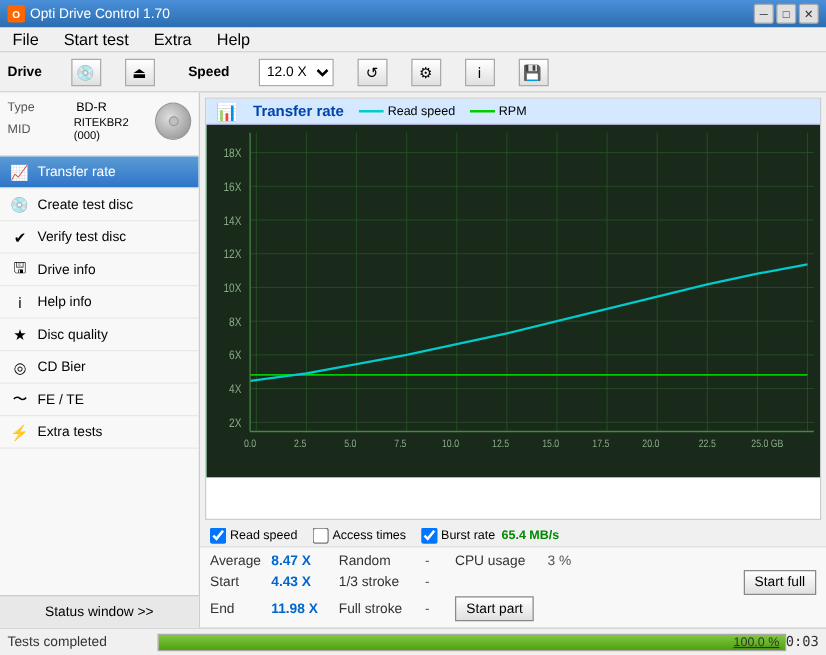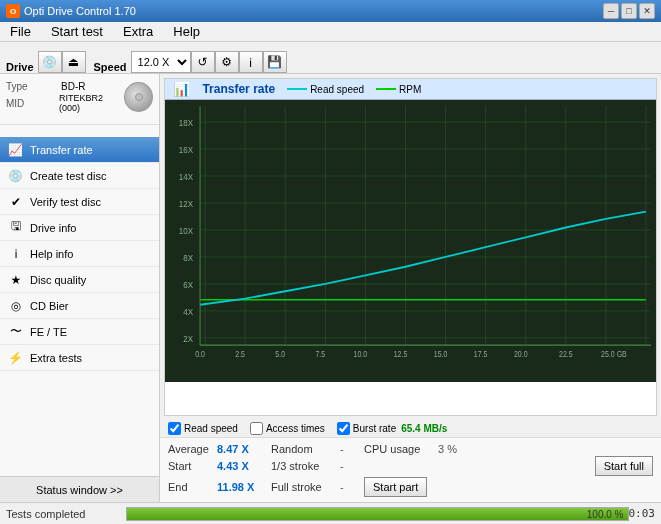--- a/index.html
+++ b/index.html
@@ -10,32 +10,32 @@
     .title-bar-left { display: flex; align-items: center; gap: 4px; }
     .title-bar-icon { width: 14px; height: 14px; background: #ff6600; border-radius: 2px; display: flex; align-items: center; justify-content: center; font-size: 8px; color: white; font-weight: bold; }
     .title-bar-controls { display: flex; gap: 2px; }
     .title-bar-btn { width: 16px; height: 16px; background: #e0e0e0; border: 1px solid #aaa; border-radius: 2px; cursor: pointer; display: flex; align-items: center; justify-content: center; font-size: 9px; color: #333; }
 
     
     .menu-bar { background: #f0f0f0; height: 20px; display: flex; align-items: center; padding: 0 4px; border-bottom: 1px solid #ccc; gap: 8px; }
     .menu-item { padding: 2px 6px; cursor: pointer; font-size: 13px; }
 
     
-    .drive-toolbar { background: #f0f0f0; height: 32px; display: flex; align-items: flex-end; padding: 0 6px; border-bottom: 1px solid #ccc; gap: 0; }
+    .drive-toolbar { background: #f0f0f0; height: 32px; display: flex; align-items: center; padding: 0 6px; border-bottom: 1px solid #ccc; gap: 19px; }
     .drive-label { font-size: 11px; font-weight: bold; margin-right: 4px; }
     .drive-select { height: 22px; min-width: 220px; border: 1px solid #aaa; background: white; font-size: 11px; padding: 0 4px; }
     .toolbar-btn { width: 24px; height: 22px; border: 1px solid #aaa; background: linear-gradient(to bottom, #fff, #e0e0e0); cursor: pointer; display: flex; align-items: center; justify-content: center; font-size: 12px; }
     .speed-label { font-size: 11px; font-weight: bold; margin-left: 8px; margin-right: 4px; }
     .speed-select { height: 22px; width: 60px; border: 1px solid #aaa; background: white; font-size: 11px; padding: 0 2px; }
 
     
     .main { display: flex; height: calc(524px - 22px - 20px - 32px - 22px); }
 
     
-    .sidebar { width: 160px; background: #f8f8f8; border-right: 1px solid #ccc; display: flex; flex-direction: column; overflow: hidden; gap: 12px; }
+    .sidebar { width: 160px; background: #f8f8f8; border-right: 1px solid #ccc; display: flex; flex-direction: column; overflow: hidden; }
     .disc-info-panel { padding: 6px; border-bottom: 1px solid #ddd; }
     .disc-header { display: flex; align-items: center; justify-content: space-between; margin-bottom: 4px; }
     .disc-icon { width: 30px; height: 30px; background: radial-gradient(circle at 40% 40%, #e0e0e0, #888); border-radius: 50%; border: 1px solid #999; display: flex; align-items: center; justify-content: center; }
     .disc-icon-inner { width: 8px; height: 8px; background: #c0c0c0; border-radius: 50%; border: 1px solid #999; }
     .disc-row { display: flex; align-items: center; margin: 1px 0; }
     .disc-field { color: #555; width: 55px; font-size: 10px; }
     .disc-value { font-size: 10px; color: #000; }
     .disc-value-blue { font-size: 10px; color: #0066cc; }
     .disc-label-row { display: flex; align-items: center; margin: 2px 0; }
     .disc-label-input { height: 16px; width: 75px; border: 1px solid #aaa; font-size: 10px; padding: 0 2px; }
@@ -79,21 +79,21 @@
     
     .checkboxes-row { display: flex; align-items: center; gap: 12px; padding: 2px 8px; font-size: 10px; }
     .cb-item { display: flex; align-items: center; gap: 3px; }
     .burst-rate-val { color: #008800; font-weight: bold; margin-left: 2px; }
 
     
     .status-bar { height: 22px; background: #f0f0f0; border-top: 1px solid #ccc; display: flex; align-items: center; padding: 0 6px; gap: 0; }
     .status-text { font-size: 11px; color: #333; flex: 0 0 auto; width: 120px; }
     .progress-container { flex: 1; height: 14px; background: #e0e0e0; border: 1px solid #aaa; position: relative; }
     .progress-bar { height: 100%; background: linear-gradient(to bottom, #80c840, #50a010); }
-    .progress-text { position: absolute; right: 4px; top: 50%; transform: translateY(-50%); font-size: 10px; color: #333; }
+    .progress-text { position: absolute; right: 4px; top: 50%; transform: translateY(-50%); font-size: 10px; color: #333; text-decoration: underline; }
     .time-display { font-size: 11px; color: #333; font-family: monospace; }
 
     
     .chart-svg { width: 100%; height: 100%; }
   </style>
 </head>
 <body>
 
 <div class="title-bar">
   <div class="title-bar-left">

